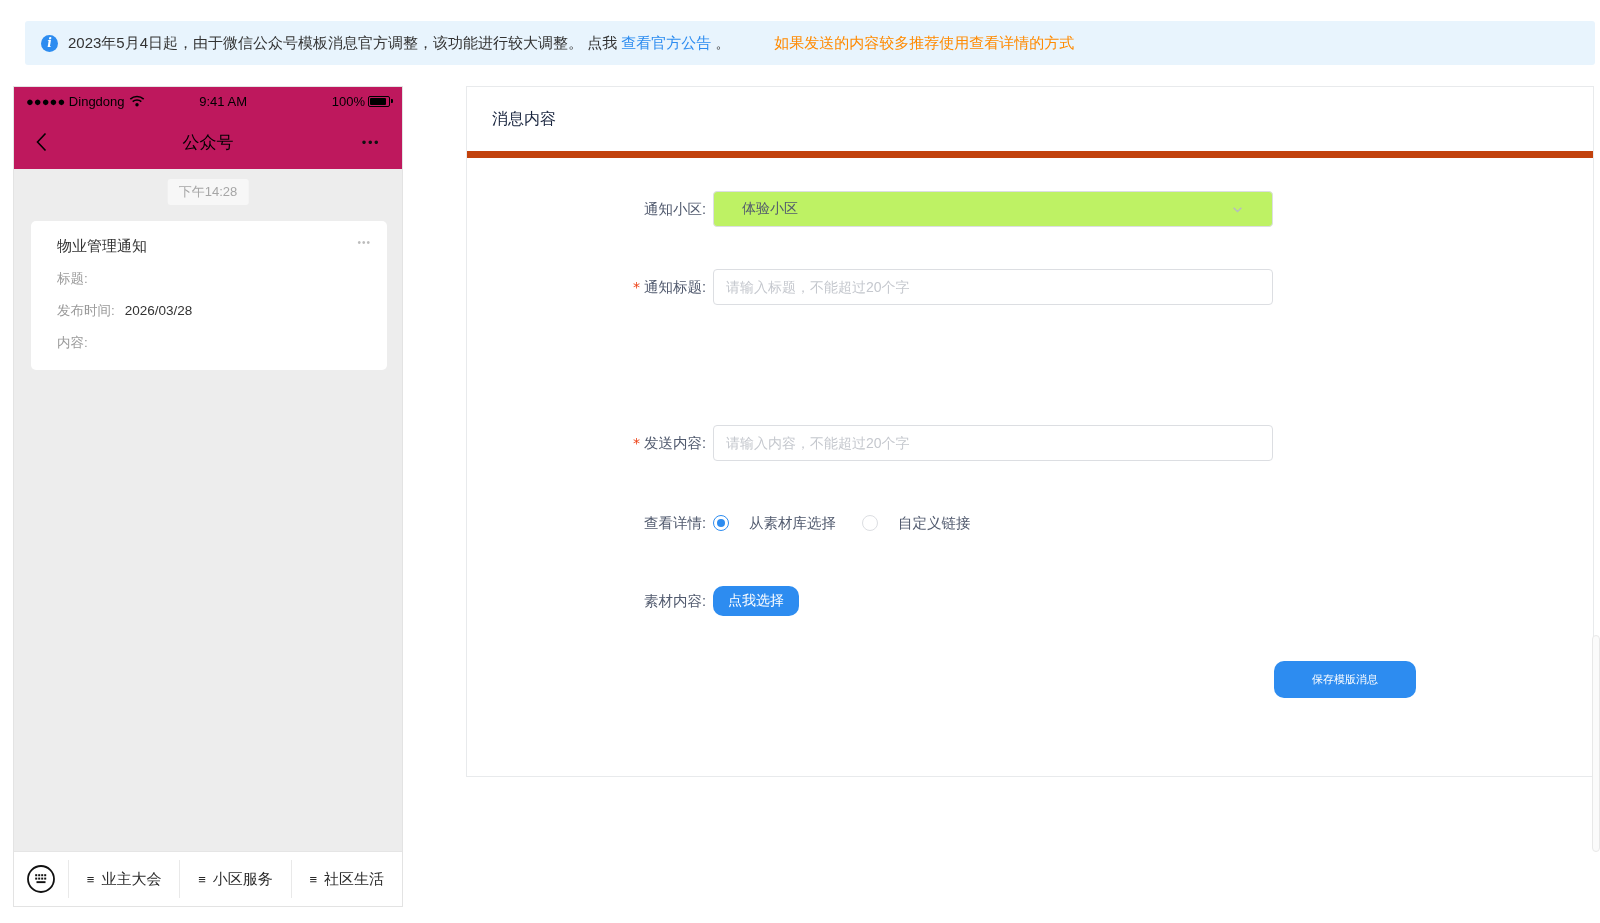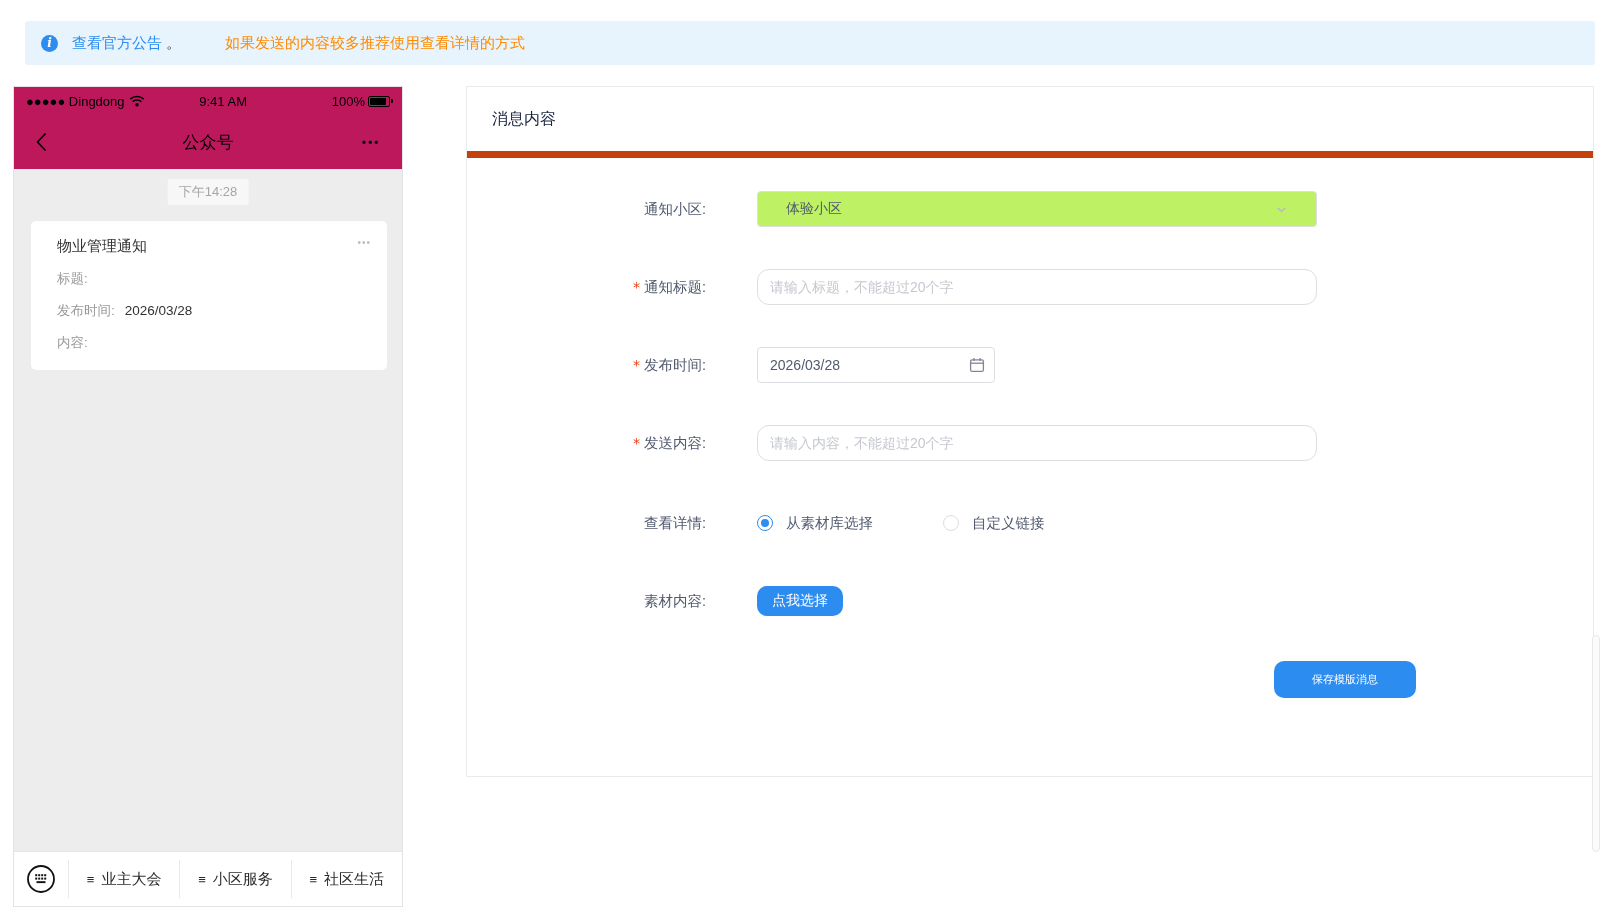--- a/index.html
+++ b/index.html
@@ -52,58 +52,59 @@
   .menu-div { width:1px; height:38px; background:#e9e9e9; flex:0 0 auto; }
   .pmenu-item { flex:1; display:flex; align-items:center; justify-content:center; gap:7px;
     font-size:15px; color:#2b2b2b; cursor:pointer; white-space:nowrap; }
   .pmenu-item .lines { font-size:13px; color:#2b2b2b; }
 
   
   .panel { position:absolute; left:466px; top:86px; width:1128px; height:691px;
     border:1px solid #e8eaec; background:#fff; }
   .panel-head { height:71px; border-bottom:7px solid #c2410c; display:flex; align-items:center;
     padding-left:25px; font-size:16px; color:#17233d; }
-  .frow { position:absolute; left:0; display:flex; align-items:center; height:36px;gap:44px; }
+  .frow { position:absolute; left:0; display:flex; align-items:center; height:36px; }
   .flabel { width:246px; text-align:right; padding-right:7px; font-size:14.5px; color:#515a6e; white-space:nowrap; }
   .req { color:#ed4014; margin-right:4px; font-size:14px; font-family:"DejaVu Sans",sans-serif; }
   .sel-box { width:560px; height:36px; border:1px solid #dcdee2; border-radius:4px; background:#bef264;
     display:flex; align-items:center; justify-content:space-between; padding:0 28px;
     font-size:14px; color:#515a6e; cursor:pointer; }
-  .txt-input { width:560px; height:36px; border:1px solid #dcdee2; border-radius:12px;
+  .txt-input { width:560px; height:36px; border:1px solid #dcdee2; border-radius:4px;
     padding:0 12px; font-size:14px; color:#515a6e; outline:none; background:#fff;
     font-family:"Liberation Sans","DejaVu Sans",sans-serif; }
   .txt-input::placeholder { color:#c5c8ce; }
   .date-wrap { position:relative; width:238px; }
   .date-input { width:238px; height:36px; border:1px solid #dcdee2; border-radius:4px;
     padding:0 34px 0 12px; font-size:14px; color:#515a6e; outline:none; background:#fff;
     font-family:"Liberation Sans","DejaVu Sans",sans-serif; }
   .cal-icon { position:absolute; right:10px; top:50%; transform:translateY(-50%); display:flex; cursor:pointer; }
   .radio-item { display:flex; align-items:center; cursor:pointer; }
   .radio-item + .radio-item { margin-left:26px; }
   .rdot { width:16px; height:16px; border-radius:50%; border:1px solid #dcdee2; background:#fff;
     display:inline-flex; align-items:center; justify-content:center; }
   .rdot.on { border-color:#2d8cf0; }
   .rdot.on::after { content:""; width:8px; height:8px; border-radius:50%; background:#2d8cf0; }
-  .radio-item span.rlabel { margin-left:13px; font-size:14.5px; color:#515a6e; }
+  .radio-item span.rlabel { margin-left:20px; font-size:14.5px; color:#515a6e; }
   .btn { border:none; border-radius:10px; background:#2d8cf0; color:#fff; cursor:pointer;
     font-family:"Liberation Sans","DejaVu Sans",sans-serif; }
   .btn-pick { height:30px; padding:0 15px; font-size:14px; }
   .btn-save { position:absolute; left:807px; top:574px; width:142px; height:37px; font-size:11px; }
 
   
   .scroll-thumb { position:absolute; right:0; top:635px; width:8px; height:217px;
     background:#fbfbfb; border:1px solid #e8e8e8; border-radius:5px; cursor:grab; }
 </style>
 </head>
 <body>
 
 <div id="app">
 
   <div class="banner">
     <span class="info-icon">i</span>
+    <span>2023年5月4日起，由于微信公众号模板消息官方调整，该功能进行较大调整。 点我</span>
     <a class="banner-link">查看官方公告</a>
     <span class="banner-suffix">。</span>
     <span class="banner-hint">如果发送的内容较多推荐使用查看详情的方式</span>
   </div>
 
   <div class="phone">
     <div class="statusbar">
       <span class="carrier">
         <span>●●●●● Dingdong</span>
         <svg width="16" height="12" viewBox="0 0 16 12">
@@ -191,34 +192,20 @@
           <polyline points="2.4,4.3 6,7.9 9.6,4.3" fill="none" stroke="#b6bac2" stroke-width="1.3"></polyline>
         </svg>
       </div>
     </div>
 
     <div class="frow" style="top:182px;">
       <span class="flabel"><span class="req">*</span><span>通知标题:</span></span>
       <input class="txt-input" type="text" placeholder="请输入标题，不能超过20个字" style="">
     </div>
 
-    <div class="frow" style="top:260px;">
-      <span class="flabel"><span class="req">*</span><span>发布时间:</span></span>
-      <span class="date-wrap">
-        <input class="date-input" type="text" readonly="" value="2026/03/28" style="">
-        <span class="cal-icon">
-          <svg width="16" height="16" viewBox="0 0 16 16">
-            <rect x="1.6" y="2.8" width="12.8" height="11.6" rx="1.5" fill="none" stroke="#808695" stroke-width="1.3"></rect>
-            <line x1="1.6" y1="6.2" x2="14.4" y2="6.2" stroke="#808695" stroke-width="1.3"></line>
-            <line x1="5" y1="1" x2="5" y2="4" stroke="#808695" stroke-width="1.3"></line>
-            <line x1="11" y1="1" x2="11" y2="4" stroke="#808695" stroke-width="1.3"></line>
-          </svg>
-        </span>
-      </span>
-    </div>
 
     <div class="frow" style="top:338px;">
       <span class="flabel"><span class="req">*</span><span>发送内容:</span></span>
       <input class="txt-input" type="text" placeholder="请输入内容，不能超过20个字" style="">
     </div>
 
     <div class="frow" style="top:418px;">
       <span class="flabel">查看详情:</span>
       <span class="radio-item">
         <span class="rdot on"></span>

